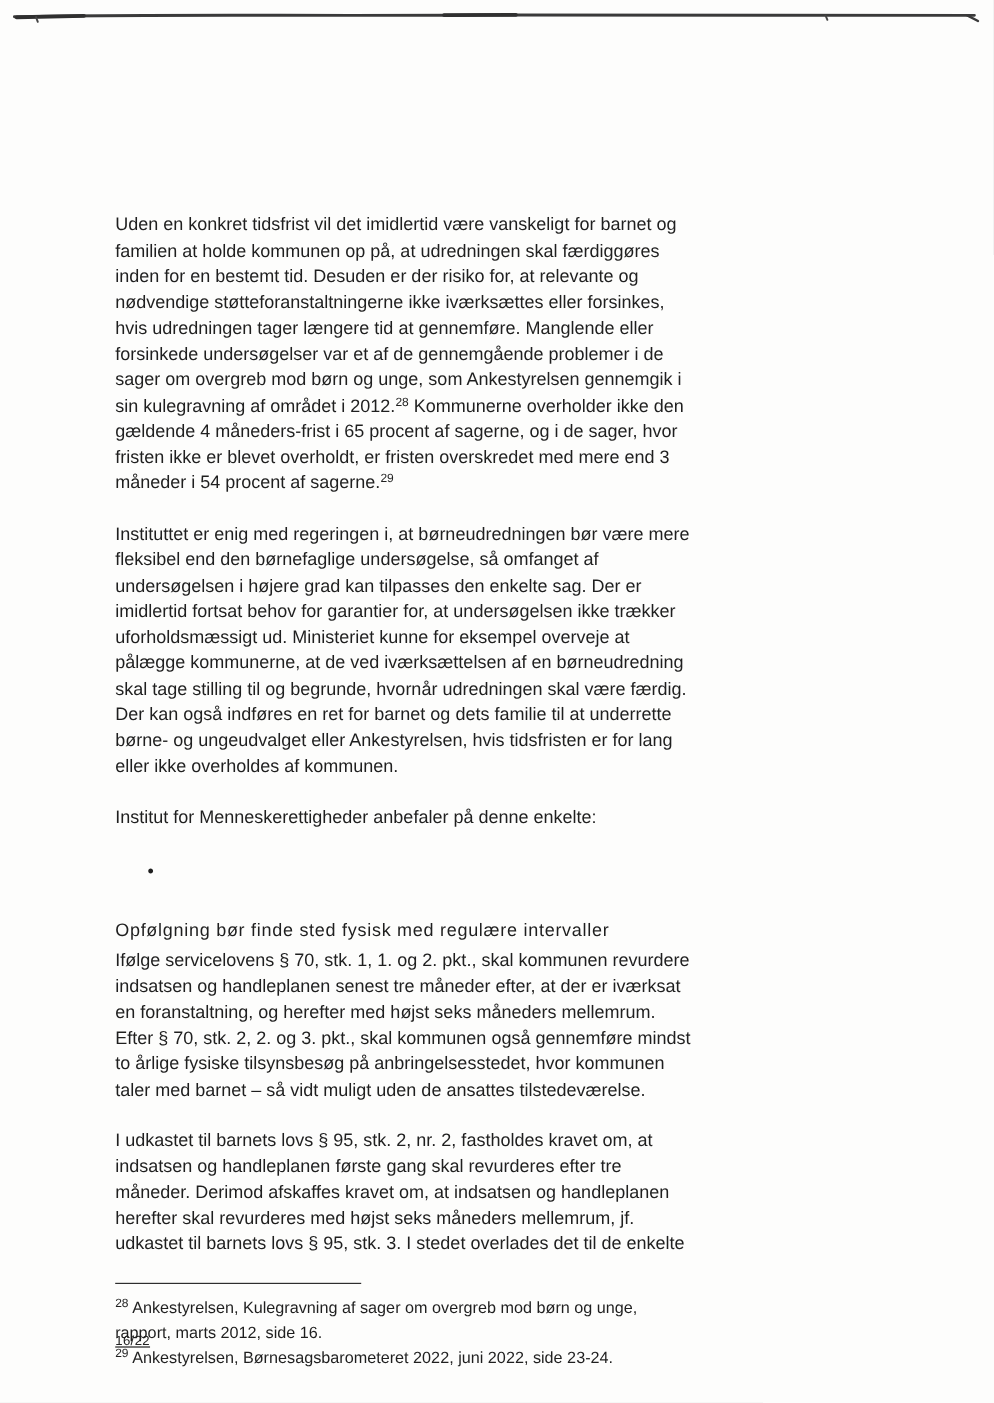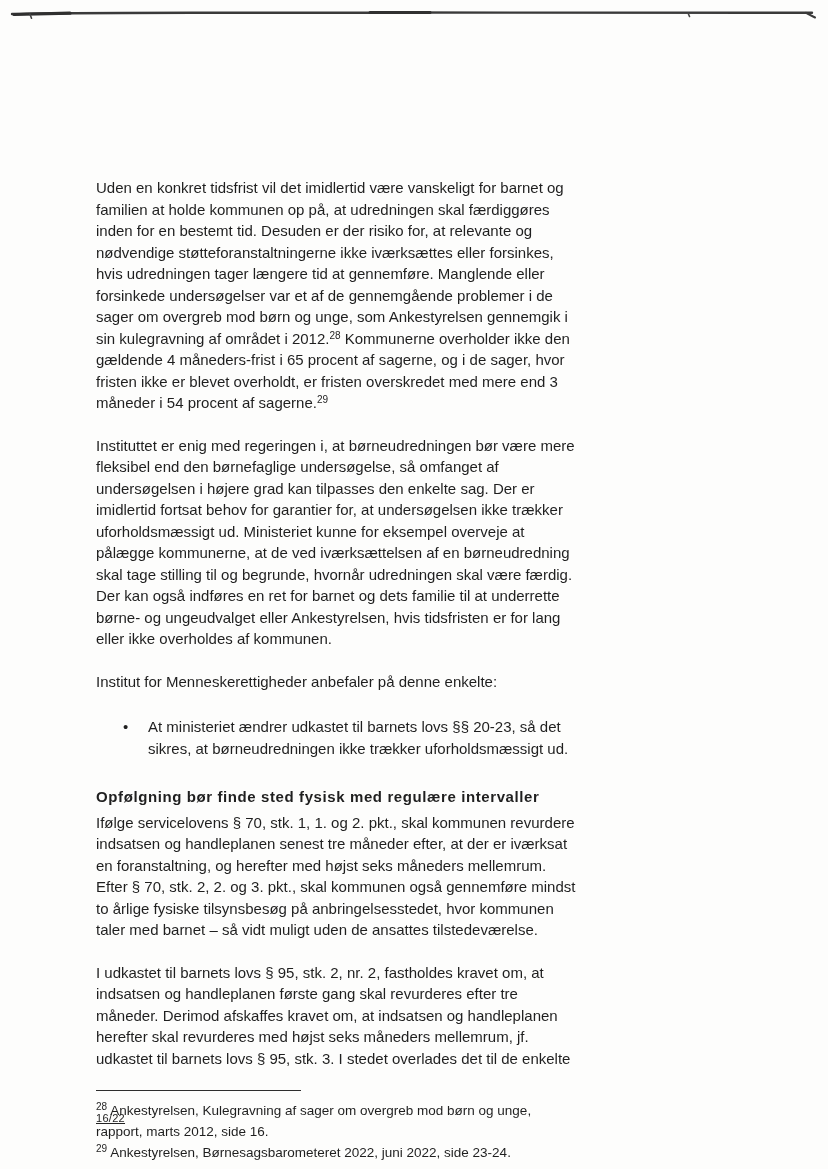--- a/index.html
+++ b/index.html
@@ -57,21 +57,21 @@
     width: 25px;
     margin-left: 27px;
     text-align: left;
   }
   .bullet-text {
     flex: 1 1 auto;
   }
   .heading {
     font-size: 15px;
     line-height: 21.5px;
-    font-weight: bold;
+    font-weight: normal;
     letter-spacing: 0.6px;
     margin: 0;
   }
   .footnote-sep {
     width: 205px;
     border-top: 1.5px solid #2e2e2e;
     margin: 7px 0 9px 0;
   }
   .footnote {
     margin: 0;
@@ -106,21 +106,20 @@
 
     <p class="para"><span>Uden en konkret tidsfrist vil det imidlertid være vanskeligt for barnet og familien at holde kommunen op på, at udredningen skal færdiggøres inden for en bestemt tid. Desuden er der risiko for, at relevante og nødvendige støtteforanstaltningerne ikke iværksættes eller forsinkes, hvis udredningen tager længere tid at gennemføre. Manglende eller forsinkede undersøgelser var et af de gennemgående problemer i de sager om overgreb mod børn og unge, som Ankestyrelsen gennemgik i sin kulegravning af området i 2012.</span><sup>28</sup><span> Kommunerne overholder ikke den gældende 4 måneders-frist i 65 procent af sagerne, og i de sager, hvor fristen ikke er blevet overholdt, er fristen overskredet med mere end 3 måneder i 54 procent af sagerne.</span><sup>29</sup></p>
 
     <p class="para">Instituttet er enig med regeringen i, at børneudredningen bør være mere fleksibel end den børnefaglige undersøgelse, så omfanget af undersøgelsen i højere grad kan tilpasses den enkelte sag. Der er imidlertid fortsat behov for garantier for, at undersøgelsen ikke trækker uforholdsmæssigt ud. Ministeriet kunne for eksempel overveje at pålægge kommunerne, at de ved iværksættelsen af en børneudredning skal tage stilling til og begrunde, hvornår udredningen skal være færdig. Der kan også indføres en ret for barnet og dets familie til at underrette børne- og ungeudvalget eller Ankestyrelsen, hvis tidsfristen er for lang eller ikke overholdes af kommunen.</p>
 
     <p class="para lead-in">Institut for Menneskerettigheder anbefaler på denne enkelte:</p>
 
     <div class="bullet-list">
       <div class="bullet-item">
         <span class="bullet-glyph">•</span>
-        <span class="bullet-text">At ministeriet ændrer udkastet til barnets lovs §§ 20-23, så det sikres, at børneudredningen ikke trækker uforholdsmæssigt ud.</span>
       </div>
     </div>
 
     <h2 class="heading">Opfølgning bør finde sted fysisk med regulære intervaller</h2>
 
     <p class="para">Ifølge servicelovens § 70, stk. 1, 1. og 2. pkt., skal kommunen revurdere indsatsen og handleplanen senest tre måneder efter, at der er iværksat en foranstaltning, og herefter med højst seks måneders mellemrum. Efter § 70, stk. 2, 2. og 3. pkt., skal kommunen også gennemføre mindst to årlige fysiske tilsynsbesøg på anbringelsesstedet, hvor kommunen taler med barnet – så vidt muligt uden de ansattes tilstedeværelse.</p>
 
     <p class="para">I udkastet til barnets lovs § 95, stk. 2, nr. 2, fastholdes kravet om, at indsatsen og handleplanen første gang skal revurderes efter tre måneder. Derimod afskaffes kravet om, at indsatsen og handleplanen herefter skal revurderes med højst seks måneders mellemrum, jf. udkastet til barnets lovs § 95, stk. 3. I stedet overlades det til de enkelte</p>
 
     <div class="footnote-sep"></div>

